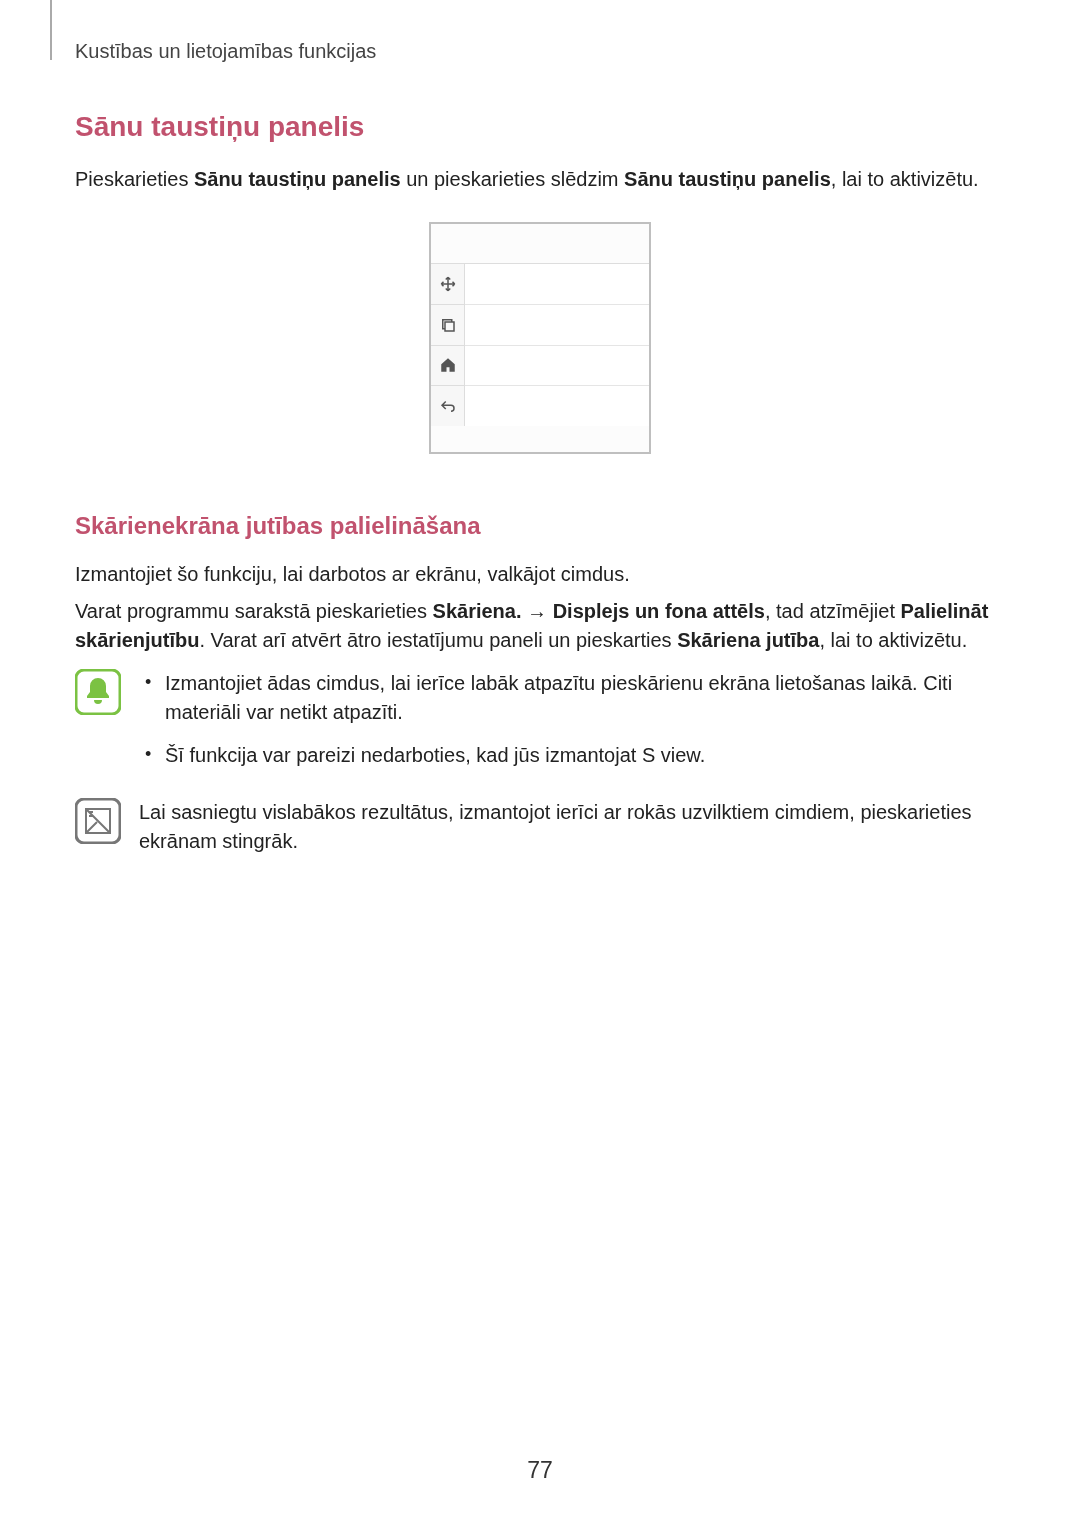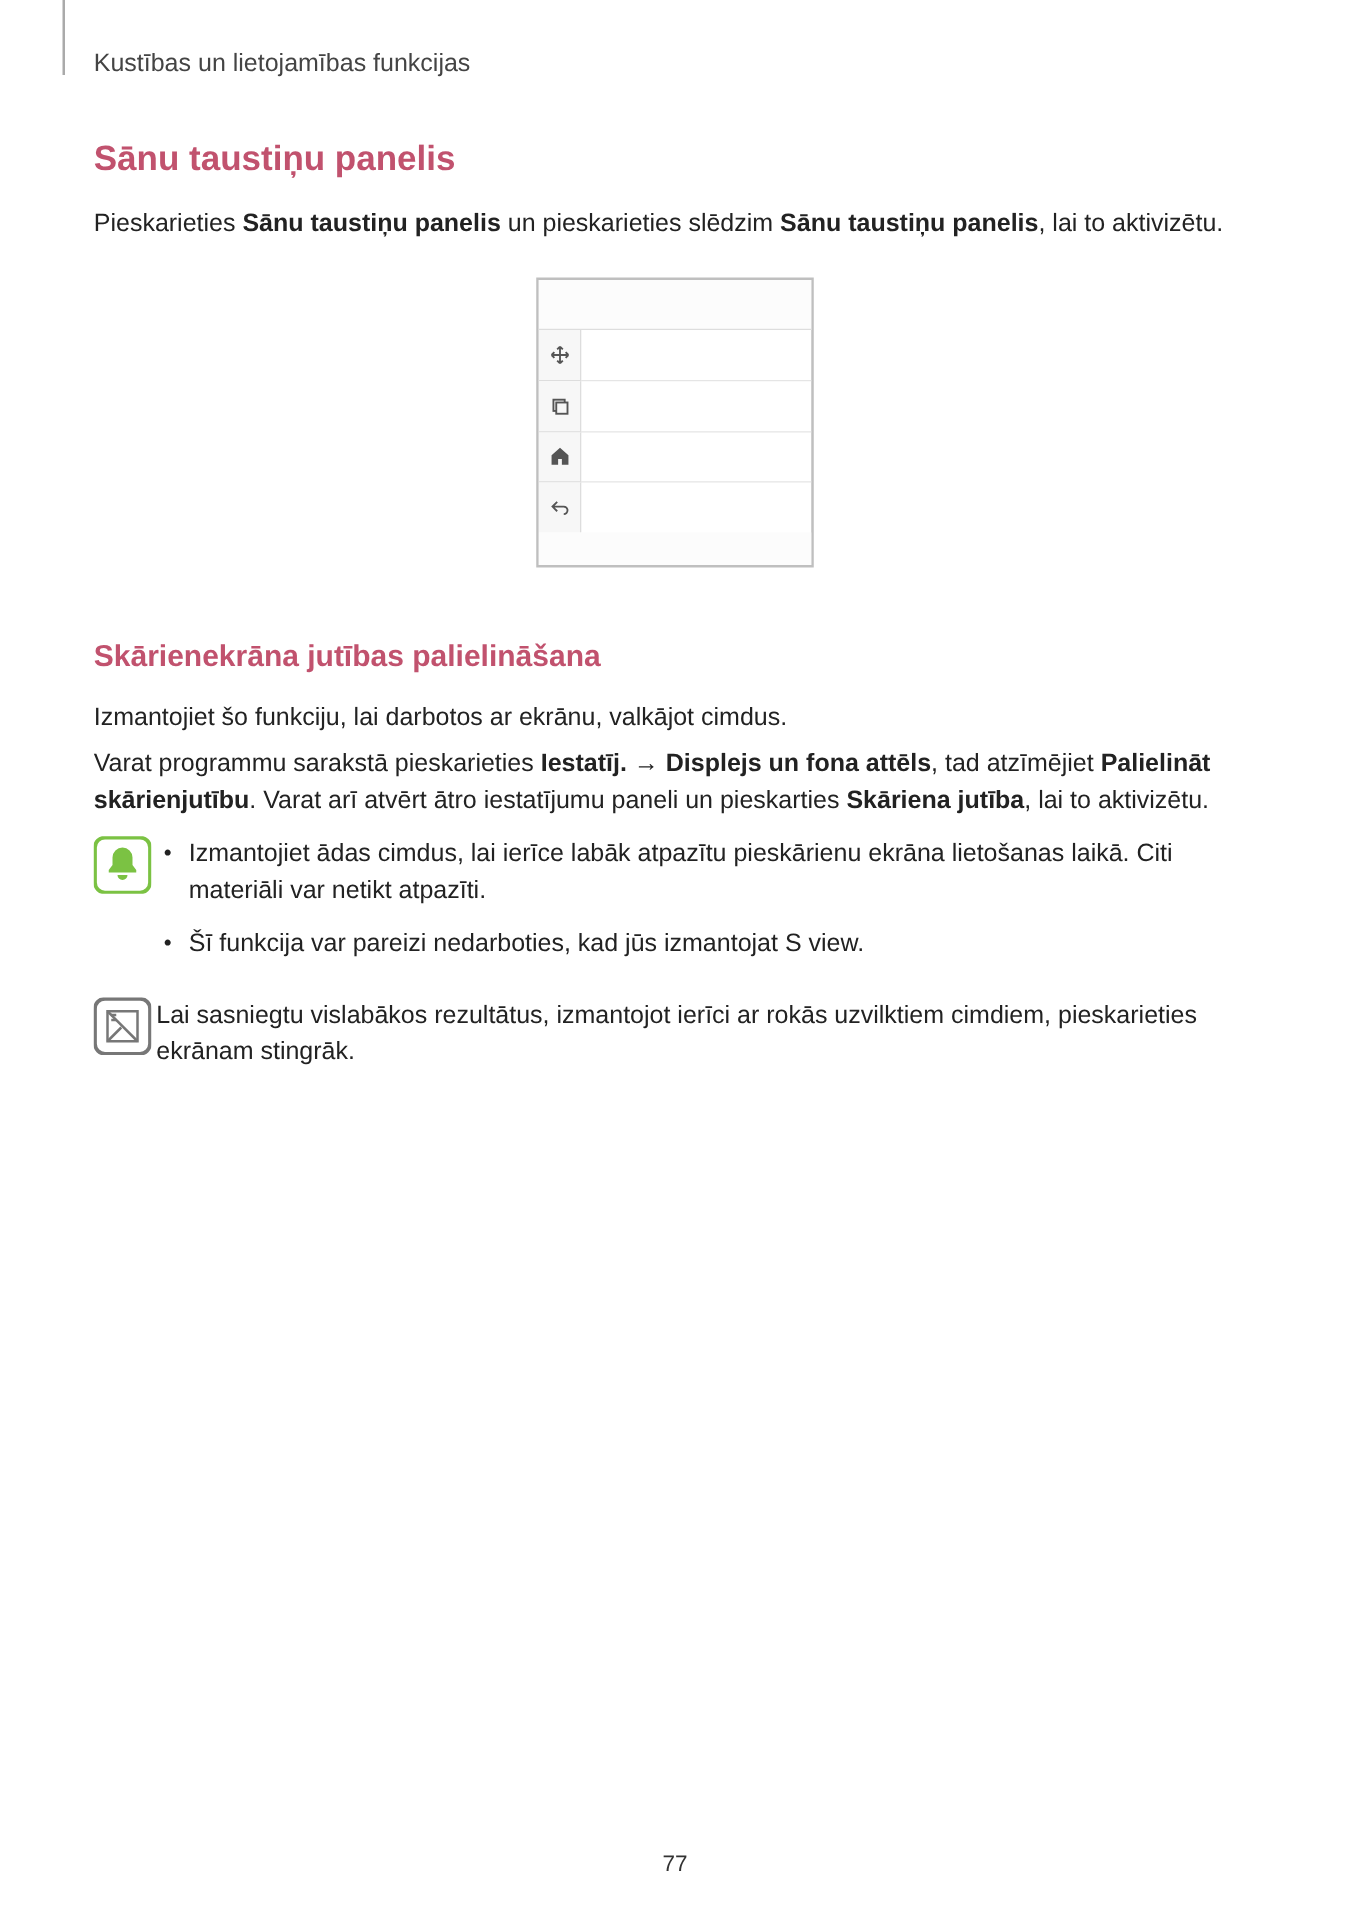--- a/index.html
+++ b/index.html
@@ -92,21 +92,21 @@
   .ill-bottom {
     height: 26px;
     background: #fcfcfc;
   }
   .icon-sm {
     width: 18px;
     height: 18px;
   }
   .note-row {
     display: flex;
-    gap: 4px;
+    gap: 18px;
     margin-top: 14px;
   }
   .note-icon {
     width: 46px;
     height: 46px;
     flex-shrink: 0;
   }
   .note-body {
     flex: 1;
   }
@@ -123,25 +123,25 @@
   }
   ul.bullets li::before {
     content: "•";
     position: absolute;
     left: 6px;
     top: 0;
     font-size: 18px;
   }
   .page-number {
     position: absolute;
-    bottom: 25px;
+    bottom: 43px;
     left: 0;
     width: 100%;
     text-align: center;
-    font-size: 18px;
+    font-size: 23px;
     color: #333;
   }
 </style>
 </head>
 <body>
 
 <div class="vertical-line"></div>
 
 <div class="page">
 
@@ -190,21 +190,21 @@
       </div>
       <div class="ill-bottom"></div>
     </div>
   </div>
 
   <div class="h1">Skārienekrāna jutības palielināšana</div>
 
   <p>Izmantojiet šo funkciju, lai darbotos ar ekrānu, valkājot cimdus.</p>
 
   <p>
-    <span>Varat programmu sarakstā pieskarieties </span><span class="bold">Iestatīj.</span><span> → </span><span class="bold">Displejs un fona attēls</span><span>, tad atzīmējiet </span><span class="bold">Palielināt skārienjutību</span><span>. Varat arī atvērt ātro iestatījumu paneli un pieskarties </span><span class="bold">Skāriena jutība</span><span>, lai to aktivizētu.</span>
+    <span>Varat programmu sarakstā pieskarieties </span><span class="bold">Skāriena.</span><span> → </span><span class="bold">Displejs un fona attēls</span><span>, tad atzīmējiet </span><span class="bold">Palielināt skārienjutību</span><span>. Varat arī atvērt ātro iestatījumu paneli un pieskarties </span><span class="bold">Skāriena jutība</span><span>, lai to aktivizētu.</span>
   </p>
 
   <div class="note-row">
     <div class="note-icon">
       <svg viewBox="0 0 46 46">
           <rect x="1" y="1" width="44" height="44" rx="8" fill="#fff" stroke="#7bc243" stroke-width="3"></rect>
           <path d="M23 9 a8 8 0 0 1 8 8 v6 l3 4 v2 H12 v-2 l3-4 v-6 a8 8 0 0 1 8-8 Z M19 31 a4 4 0 0 0 8 0 Z" fill="#7bc243"></path>
         </svg>
     </div>
     <div class="note-body">

